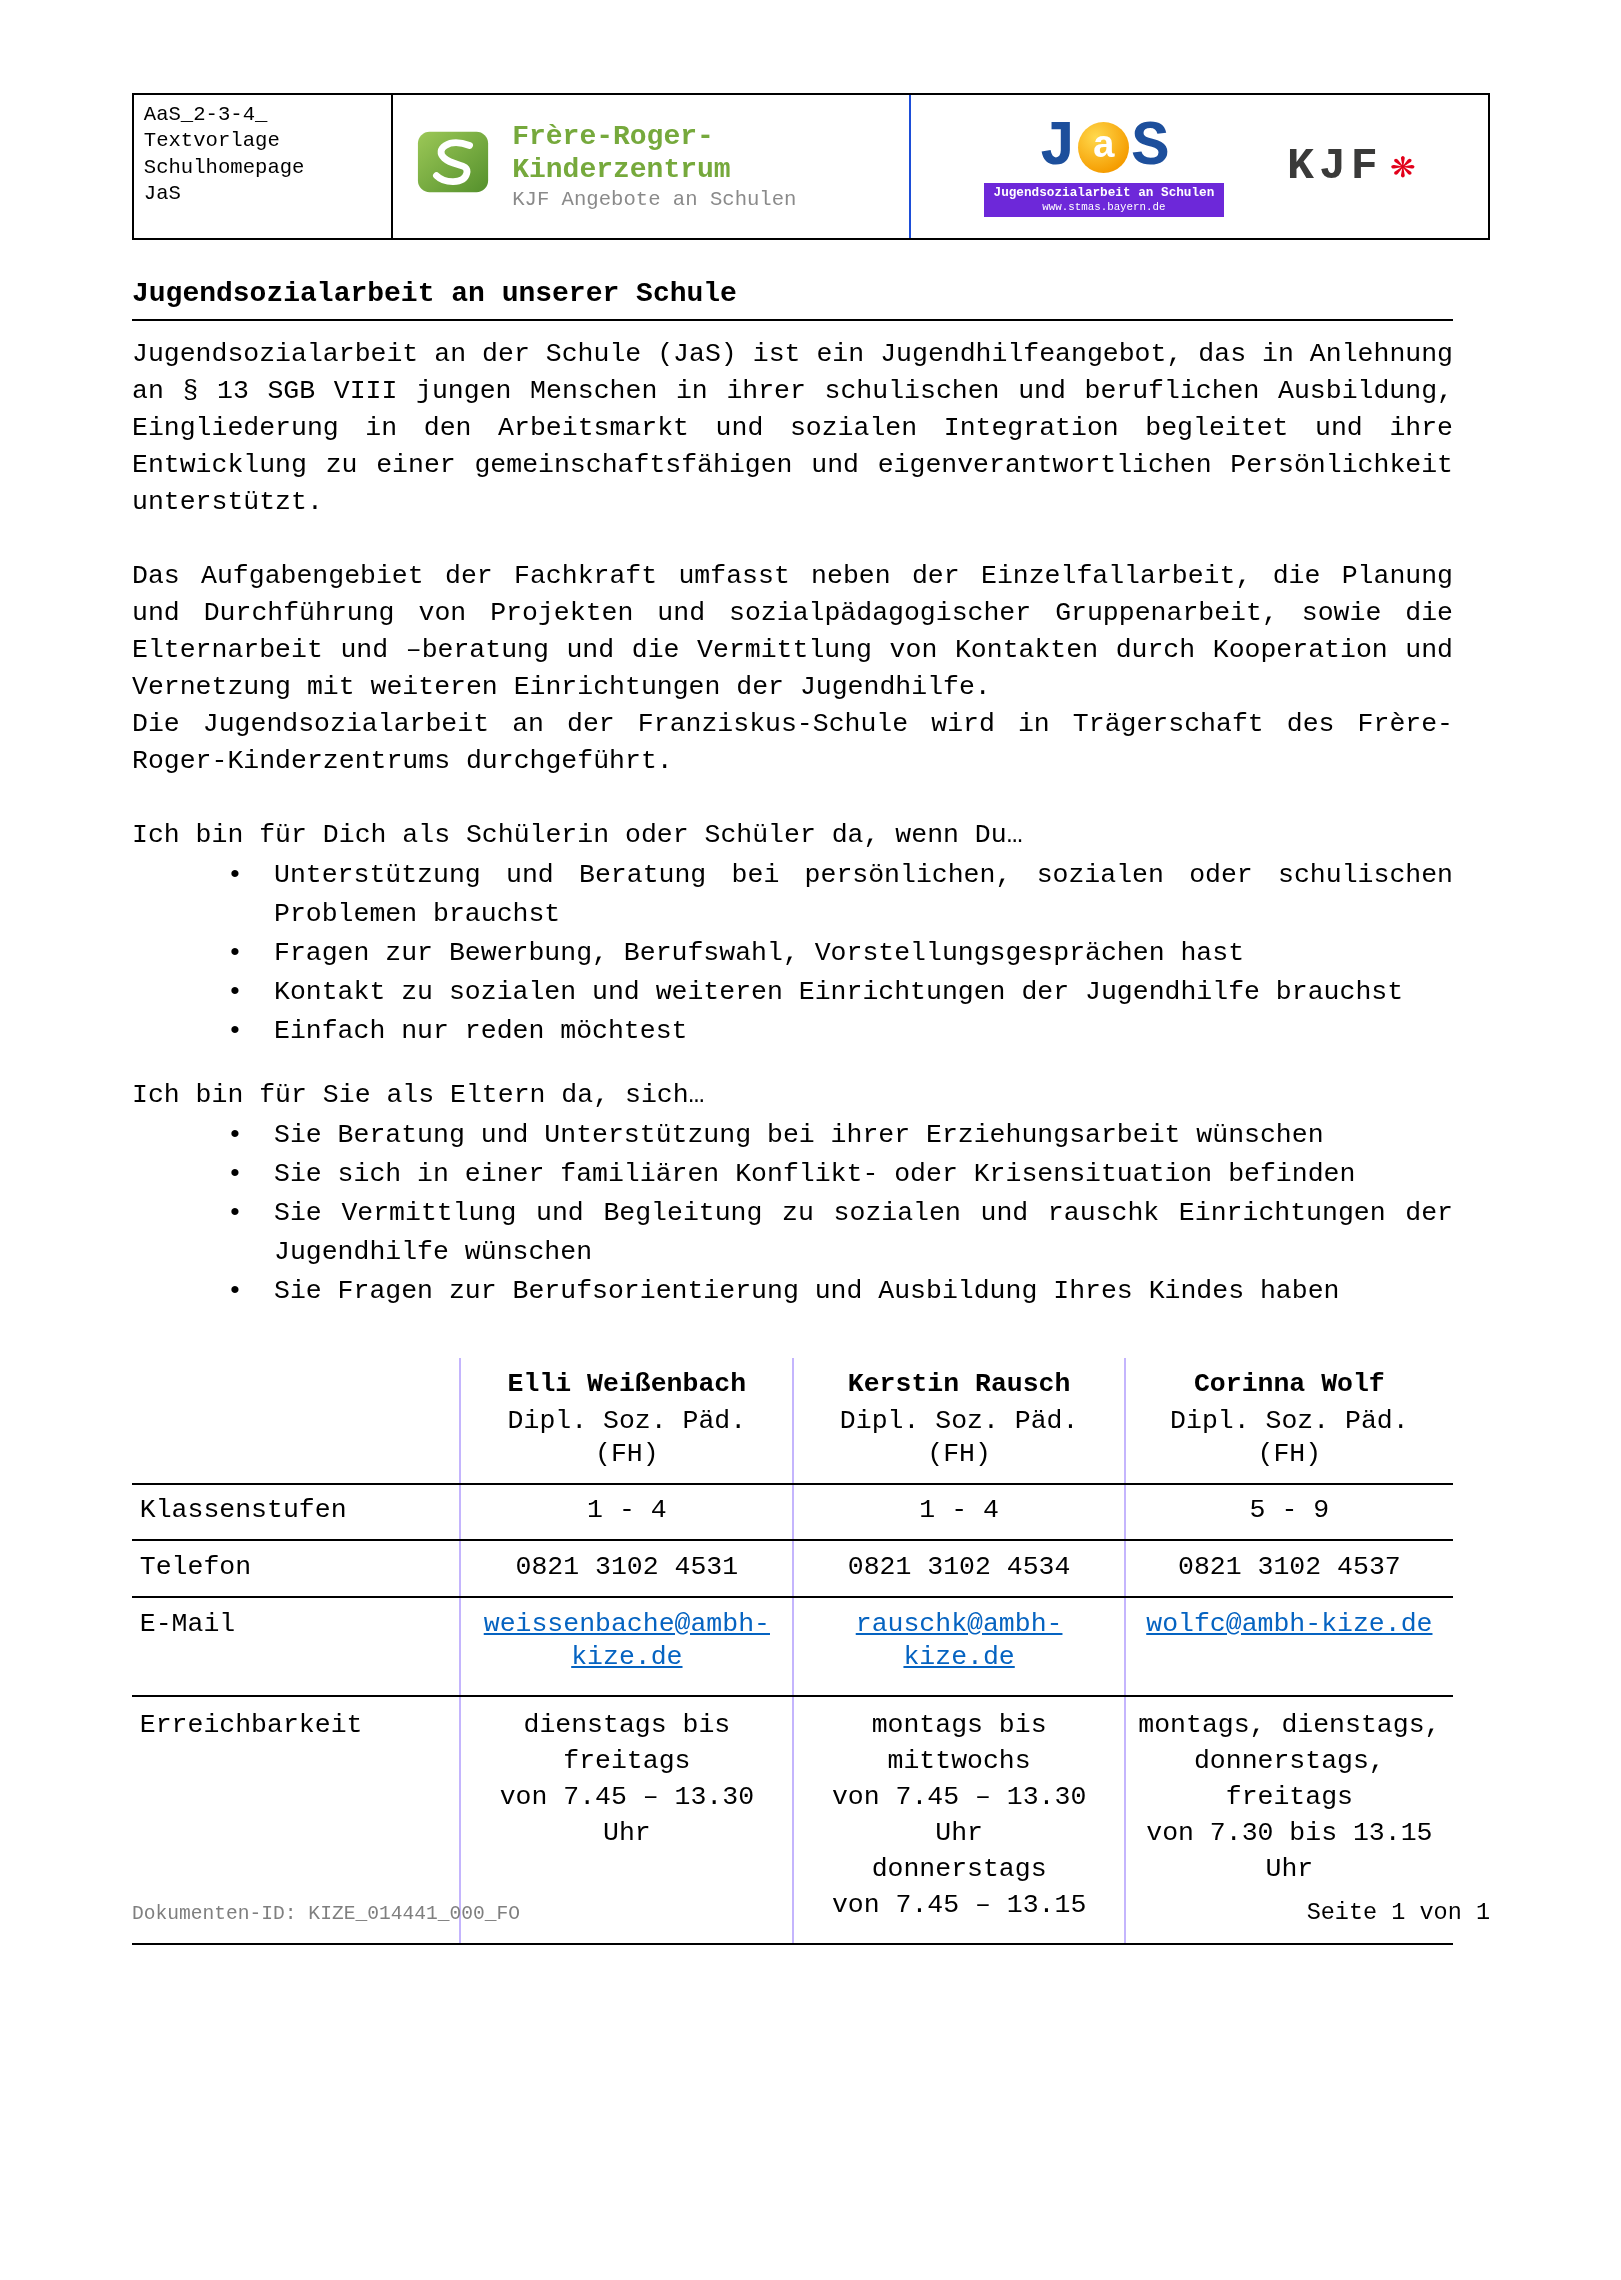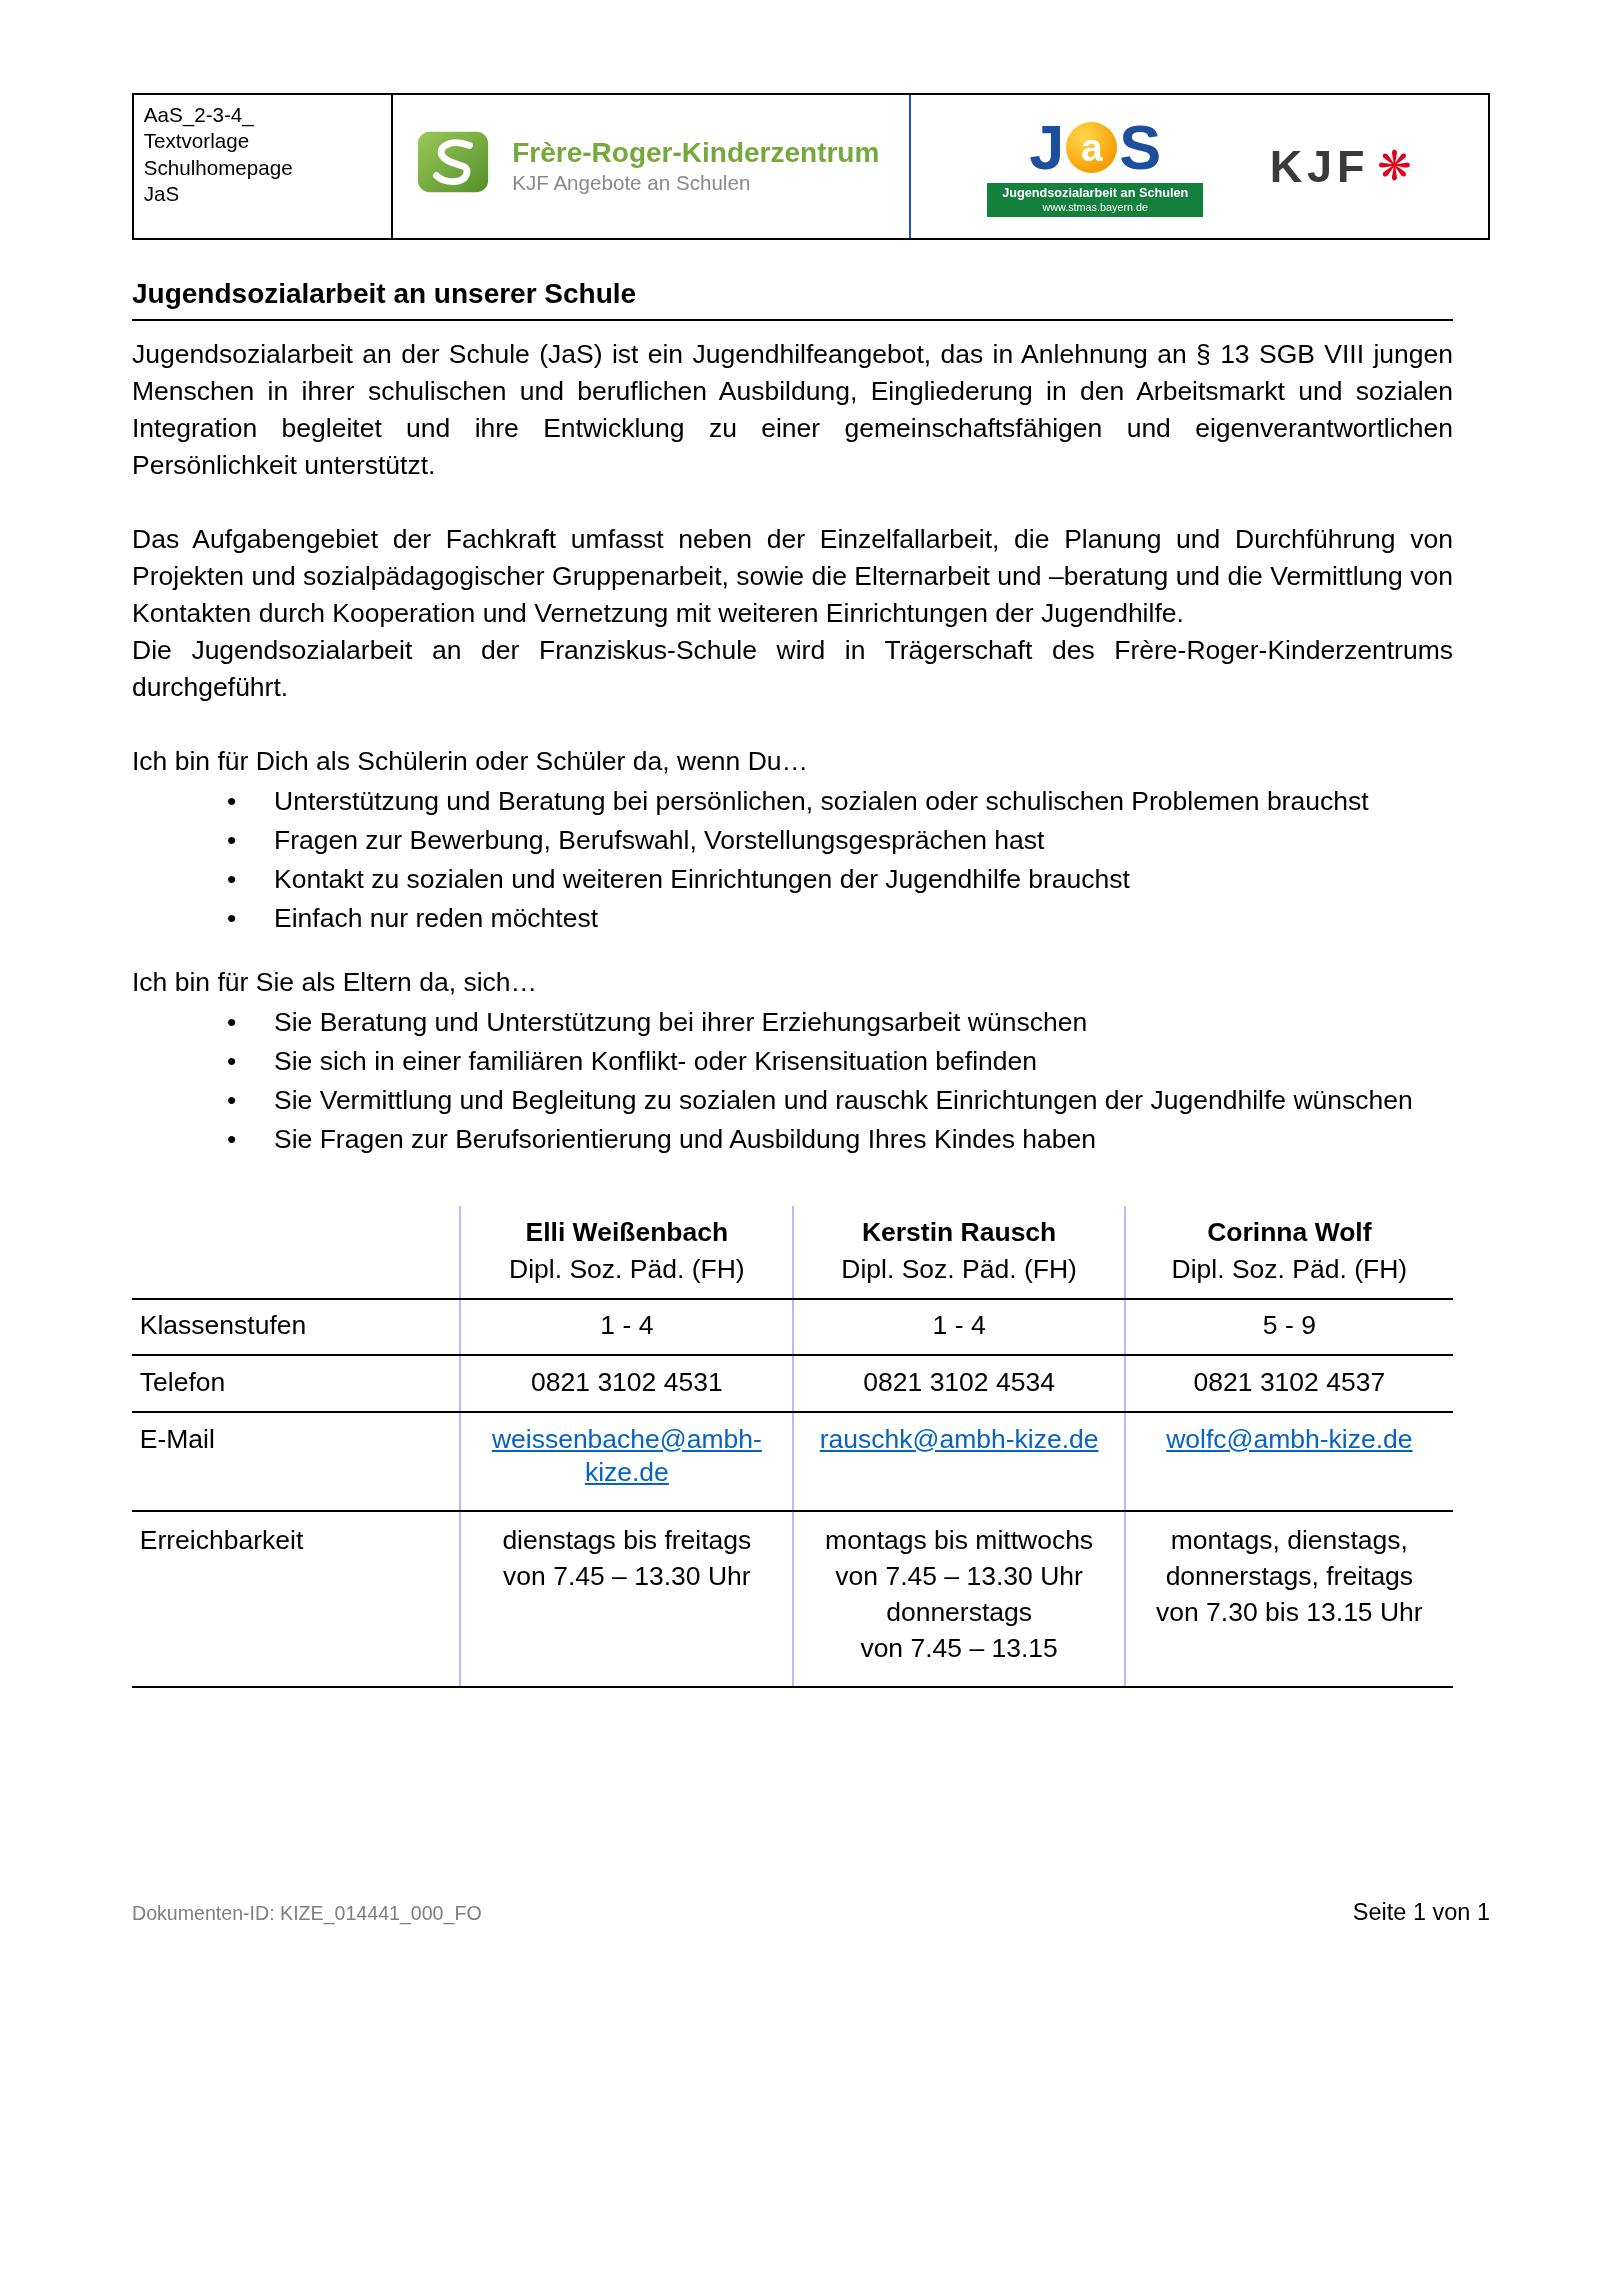--- a/index.html
+++ b/index.html
@@ -2,21 +2,21 @@
 <html lang="de"><head>
 <meta charset="utf-8">
 <style>
   html,body{margin:0;padding:0;}
   body{
     width:1621px;height:2281px;background:#ffffff;color:#000;
     font-family:"Liberation Sans", sans-serif;
     font-size:26.5px;
     overflow:hidden;
   }
-  .page{position:relative;width:1621px;height:1977px;box-sizing:border-box;padding:93px 65px 0 132px;}
+  .page{position:relative;width:1621px;height:1977px;box-sizing:border-box;padding:93px 65px 0 132px;font-family:Liberation Mono, monospace;}
 
   
   .header-box{
     box-sizing:border-box;width:1358px;height:147px;
     border:2px solid #000;display:flex;align-items:stretch;background:#fff;
   }
   .hcell{box-sizing:border-box;}
   .hcell-code{
     width:259px;border-right:2px solid #000;padding:6.9px 9.8px;
     font-size:20.6px;line-height:26.5px;
@@ -33,21 +33,21 @@
   .jas-logo{display:flex;flex-direction:column;align-items:center;}
   .jas-letters{display:flex;align-items:center;line-height:1;}
   .jas-j,.jas-s{color:#1d4f9c;font-size:63px;font-weight:bold;}
   .jas-a-circle{
     width:51px;height:51px;border-radius:50%;
     background:radial-gradient(circle at 35% 30%, #ffd94d, #f59c00 75%);
     display:flex;align-items:center;justify-content:center;margin:0 2px;
   }
   .jas-a{color:#fff;font-size:39px;font-weight:bold;line-height:1;}
   .jas-bar{
-    margin-top:3.9px;background:#15803d;color:#fff;text-align:center;
+    margin-top:3.9px;background:#6d28d9;color:#fff;text-align:center;
     padding:2.9px 9.8px;min-width:196px;
   }
   .jas-bar-l1{font-size:12.7px;font-weight:bold;line-height:14.7px;}
   .jas-bar-l2{font-size:10.8px;line-height:12.7px;}
 
   .kjf-logo{display:flex;align-items:center;gap:7.8px;}
   .kjf-text{color:#3a3a39;font-size:45px;font-weight:800;letter-spacing:4.9px;}
   .kjf-flower{color:#e2001a;font-size:41px;line-height:1;}
 
   

